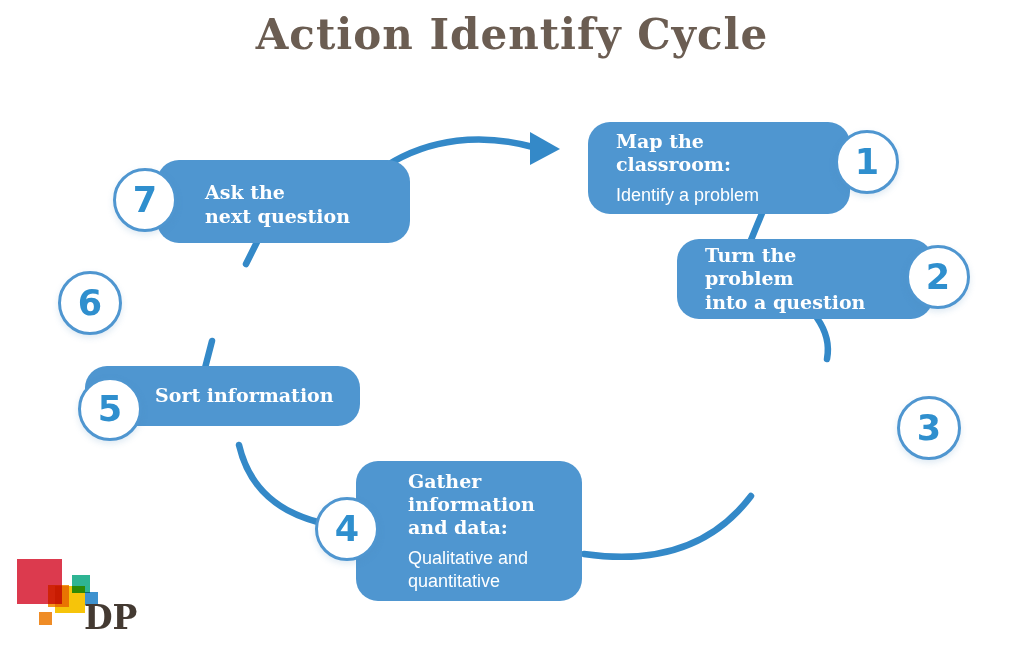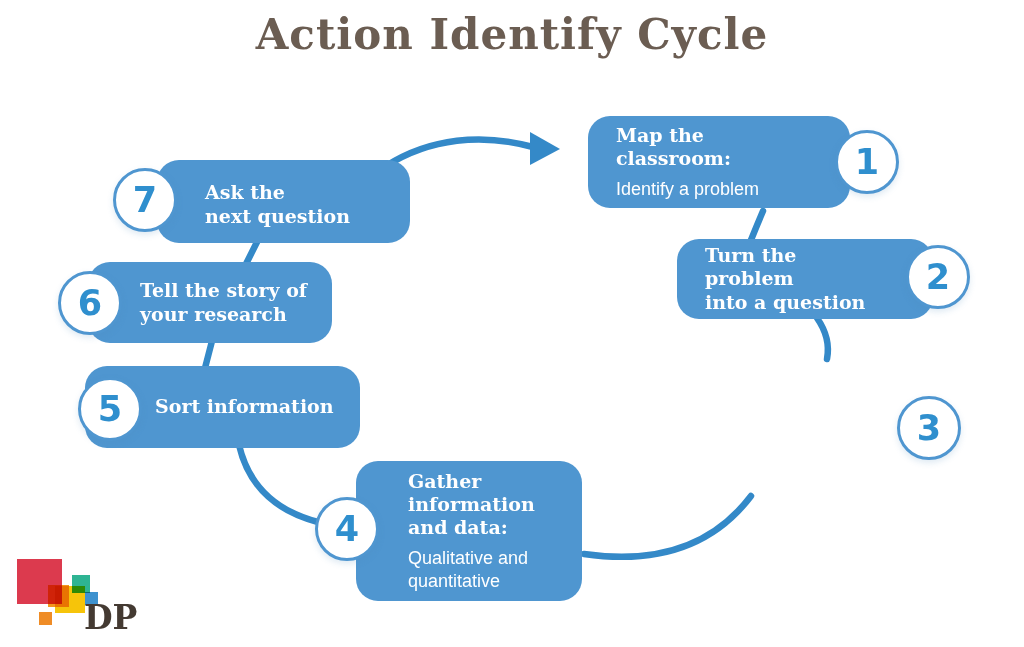--- a/index.html
+++ b/index.html
@@ -71,21 +71,21 @@
       <polygon class="arrowhead" points="530,132 560,149 530,165"></polygon>
     </g>
     <path class="connector" d="M 763 211 Q 757 225 751 240"></path>
     <path class="connector" d="M 817 318 Q 831 338 827 359"></path>
     <path class="connector" d="M 751 496 Q 695 570 584 554"></path>
     <path class="connector" d="M 239 445 Q 253 505 318 522"></path>
     <path class="connector" d="M 212 341 L 205 368"></path>
     <path class="connector" d="M 258 240 L 246 264"></path>
   </svg>
 
-  <div class="step" style="left:588px;top:116px;width:262px;height:92px;padding:6px 72px 6px 28px;">
+  <div class="step" style="left:588px;top:122px;width:262px;height:92px;padding:6px 72px 6px 28px;">
     <div class="step-bold">Map the classroom:</div>
     <div class="step-reg">Identify a problem</div>
   </div>
   <div class="badge" style="left:835px;top:130px;">
     <span>1</span>
   </div>
 
   <div class="step" style="left:677px;top:239px;width:256px;height:80px;padding:6px 58px 6px 28px;">
     <div class="step-bold">Turn the problem
 into a question</div>
@@ -103,33 +103,28 @@
     <div class="step-bold">Gather
 information
 and data:</div>
     <div class="step-reg">Qualitative and
 quantitative</div>
   </div>
   <div class="badge" style="left:315px;top:497px;">
     <span>4</span>
   </div>
 
-  <div class="step" style="left:85px;top:366px;width:275px;height:82px;padding:6px 10px 6px 70px;">
+  <div class="step" style="left:85px;top:366px;width:275px;height:60px;padding:6px 10px 6px 70px;">
     <div class="step-bold">Sort information</div>
 
   </div>
   <div class="badge" style="left:78px;top:377px;">
     <span>5</span>
   </div>
 
-  <div class="step" style="left:88px;top:262px;width:244px;height:81px;padding:6px 8px 6px 52px;">
-    <div class="step-bold">Tell the story of
-your research</div>
-
-  </div>
   <div class="badge" style="left:58px;top:271px;">
     <span>6</span>
   </div>
 
   <div class="step" style="left:157px;top:160px;width:253px;height:83px;padding:12px 8px 6px 48px;">
     <div class="step-bold">Ask the
 next question</div>
 
   </div>
   <div class="badge" style="left:113px;top:168px;">

